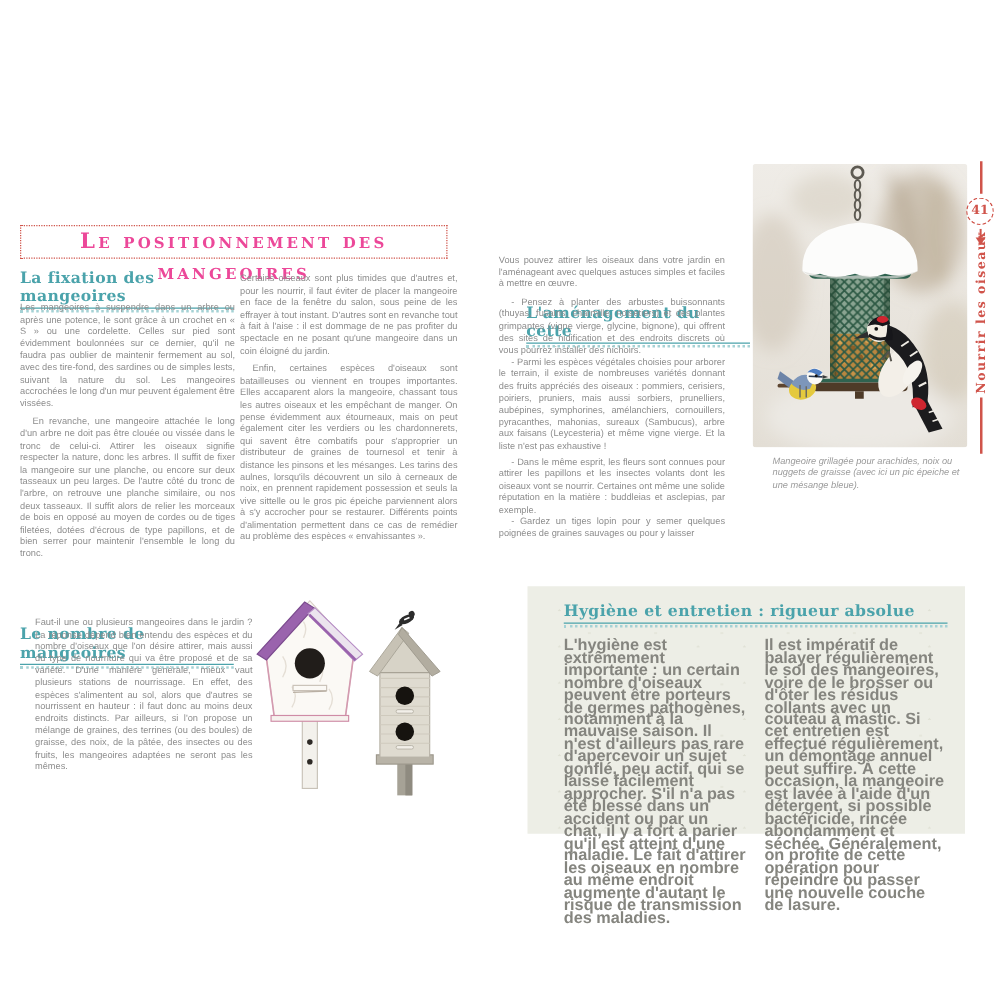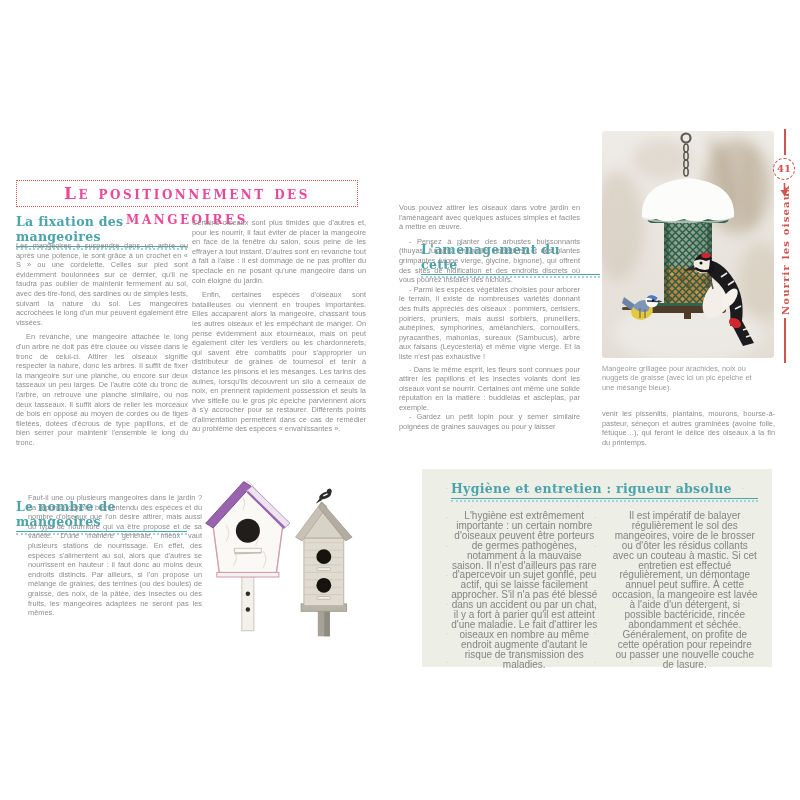--- a/index.html
+++ b/index.html
@@ -13,30 +13,30 @@
     letter-spacing:2.5px;font-size:17px;text-align:center;line-height:25px;}
   .sec-heading{font-family:"DejaVu Serif",serif;font-weight:bold;color:#4ba3ab;
     font-size:12.5px;letter-spacing:.3px;border-bottom:1px solid #4ba3ab;
     padding-bottom:2px;position:relative;}
   .sec-heading::after{content:"";position:absolute;left:0;right:0;bottom:-4px;
     border-top:2px dotted #a5d2d5;}
   .body-text{font-size:7.4px;line-height:9.6px;color:#8d8d8d;text-align:justify;}
   .body-text p{margin:0;}
   .body-text p + p{margin-top:5px;text-indent:10px;}
   .bullet{text-indent:8px;}
-  .caption{color:#9b9b9b;font-size:7.4px;line-height:9.4px;}
+  .caption{font-style:italic;color:#9b9b9b;font-size:7.4px;line-height:9.4px;margin-left:16px;}
 
   
   .hygiene-box{box-sizing:border-box;background-color:#edeee6;
     background-image:radial-gradient(#e0e1d5 1px,transparent 1px),
                      radial-gradient(#e5e6db 1px,transparent 1px);
     background-size:37px 29px,53px 41px;background-position:7px 5px,23px 17px;
     padding:12px 14px 0 29px;}
   .hygiene-cols{display:flex;gap:14px;margin-top:12px;}
-  .hygiene-col{flex:1;font-size:10px;line-height:9.9px;color:#85857f;text-align:center;}
+  .hygiene-col{flex:1;font-size:13px;line-height:9.9px;color:#85857f;text-align:left;font-weight:bold;}
   .vline{width:2px;background:#d0544b;}
   .page-circle{box-sizing:border-box;width:22px;height:22px;border:1px dashed #d0544b;
     border-radius:50%;text-align:center;line-height:20px;
     font-family:"DejaVu Serif",serif;font-weight:bold;font-size:10px;color:#d0544b;}
   .v-label{transform:rotate(-90deg);transform-origin:center;text-align:center;
     font-family:"DejaVu Serif",serif;font-weight:bold;font-size:10px;
     letter-spacing:1.2px;color:#d0544b;white-space:nowrap;}
 
   .photo-frame{border-radius:3px;overflow:hidden;}
   svg{display:block;}
@@ -110,21 +110,21 @@
     </svg>
   </div>
 
   <div class="abs sec-heading" style="left:421px;top:176px;width:179px;">L'aménagement du cette</div>
 
   <div class="abs body-text" style="left:399px;top:203px;width:181px;">
     <p>Vous pouvez attirer les oiseaux dans votre jardin en l'aménageant avec quelques astuces simples et faciles à mettre en œuvre.</p>
     <p class="bullet">- Pensez à planter des arbustes buissonnants (thuyas, fusains, charmille, noisetiers) et des plantes grimpantes (vigne vierge, glycine, bignone), qui offrent des sites de nidification et des endroits discrets où vous pourrez installer des nichoirs.</p>
     <p class="bullet" style="margin-top:0;">- Parmi les espèces végétales choisies pour arborer le terrain, il existe de nombreuses variétés donnant des fruits appréciés des oiseaux : pommiers, cerisiers, poiriers, pruniers, mais aussi sorbiers, prunelliers, aubépines, symphorines, amélanchiers, cornouillers, pyracanthes, mahonias, sureaux (Sambucus), arbre aux faisans (Leycesteria) et même vigne vierge. Et la liste n'est pas exhaustive !</p>
     <p class="bullet" style="margin-top:3px;">- Dans le même esprit, les fleurs sont connues pour attirer les papillons et les insectes volants dont les oiseaux vont se nourrir. Certaines ont même une solide réputation en la matière : buddleias et asclepias, par exemple.</p>
-    <p class="bullet" style="margin-top:0;">- Gardez un petit lopin pour y semer similaire poignées de graines sauvages ou pour y laisser</p>
+    <p class="bullet" style="margin-top:0;">- Gardez un tiges lopin pour y semer quelques poignées de graines sauvages ou pour y laisser</p>
   </div>
 
   <div class="abs photo-frame" style="left:602px;top:131px;width:172px;height:227px;">
     <svg viewBox="0 0 172 227" width="172" height="227">
       <defs>
         <linearGradient id="pbg" x1="0" y1="0" x2="0" y2="1">
           <stop offset="0" stop-color="#efece7"></stop>
             <stop offset="1" stop-color="#e3ded5"></stop>
         </linearGradient>
         <filter id="fb" x="-40%" y="-40%" width="180%" height="180%">
@@ -208,23 +208,20 @@
         <path d="M92 134 L81 140 L93 139 Z" fill="#2e2e30"></path>
         <circle cx="99" cy="132" r="1.5" fill="#111111"></circle>
         <ellipse cx="133" cy="192" rx="6.5" ry="4.5" fill="#cf2630" transform="rotate(30 133 192)"></ellipse>
         <path d="M109 150 l-5 7 M109 150 l2 8" stroke="#55524b" stroke-width="1.5" fill="none"></path>
       </g>
     </svg>
   </div>
 
   <div class="abs caption" style="left:602px;top:364px;width:158px;">Mangeoire grillagée pour arachides, noix ou nuggets de graisse (avec ici un pic épeiche et une mésange bleue).</div>
 
-  <div class="abs body-text" style="left:602px;top:409px;width:173px;">
-    <p>venir les pissenlits, plantains, mourons, bourse-à-pasteur, séneçon et autres graminées (avoine folle, fétuque…), qui feront le délice des oiseaux à la fin du printemps.</p>
-  </div>
 
   <div class="abs hygiene-box" style="left:422px;top:469px;width:350px;height:198px;">
     <div class="sec-heading">Hygiène et entretien : rigueur absolue</div>
     <div class="hygiene-cols">
       <div class="hygiene-col">L'hygiène est extrêmement importante : un certain nombre d'oiseaux peuvent être porteurs de germes pathogènes, notamment à la mauvaise saison. Il n'est d'ailleurs pas rare d'apercevoir un sujet gonflé, peu actif, qui se laisse facilement approcher. S'il n'a pas été blessé dans un accident ou par un chat, il y a fort à parier qu'il est atteint d'une maladie. Le fait d'attirer les oiseaux en nombre au même endroit augmente d'autant le risque de transmission des maladies.</div>
       <div class="hygiene-col">Il est impératif de balayer régulièrement le sol des mangeoires, voire de le brosser ou d'ôter les résidus collants avec un couteau à mastic. Si cet entretien est effectué régulièrement, un démontage annuel peut suffire. À cette occasion, la mangeoire est lavée à l'aide d'un détergent, si possible bactéricide, rincée abondamment et séchée. Généralement, on profite de cette opération pour repeindre ou passer une nouvelle couche de lasure.</div>
     </div>
   </div>
 
   <div class="abs vline" style="left:784px;top:129px;height:26px;"></div>

